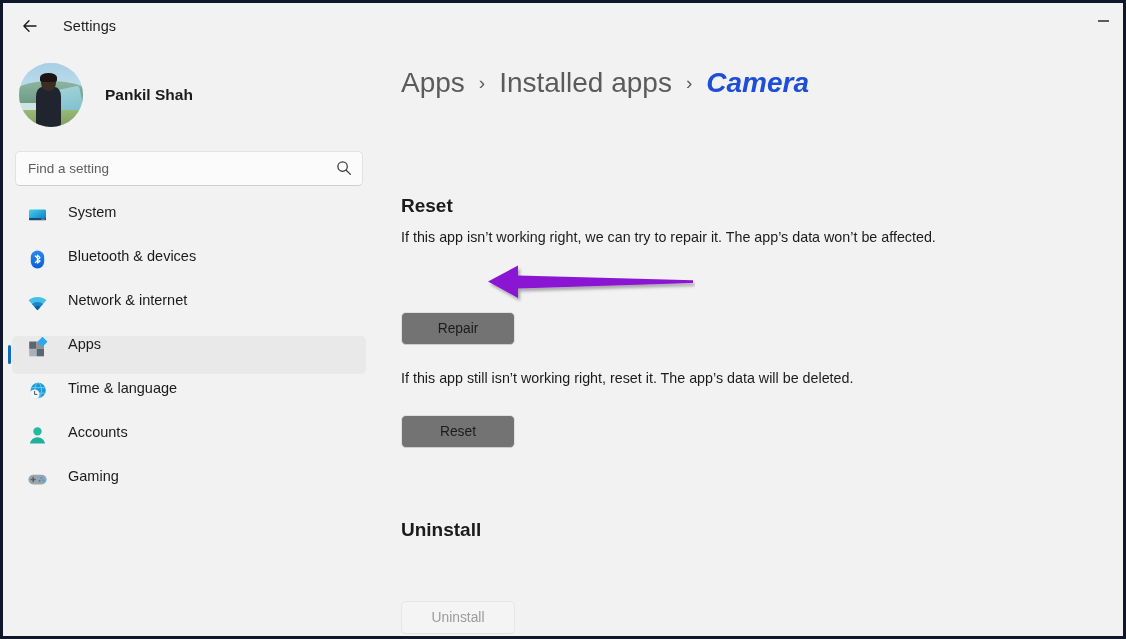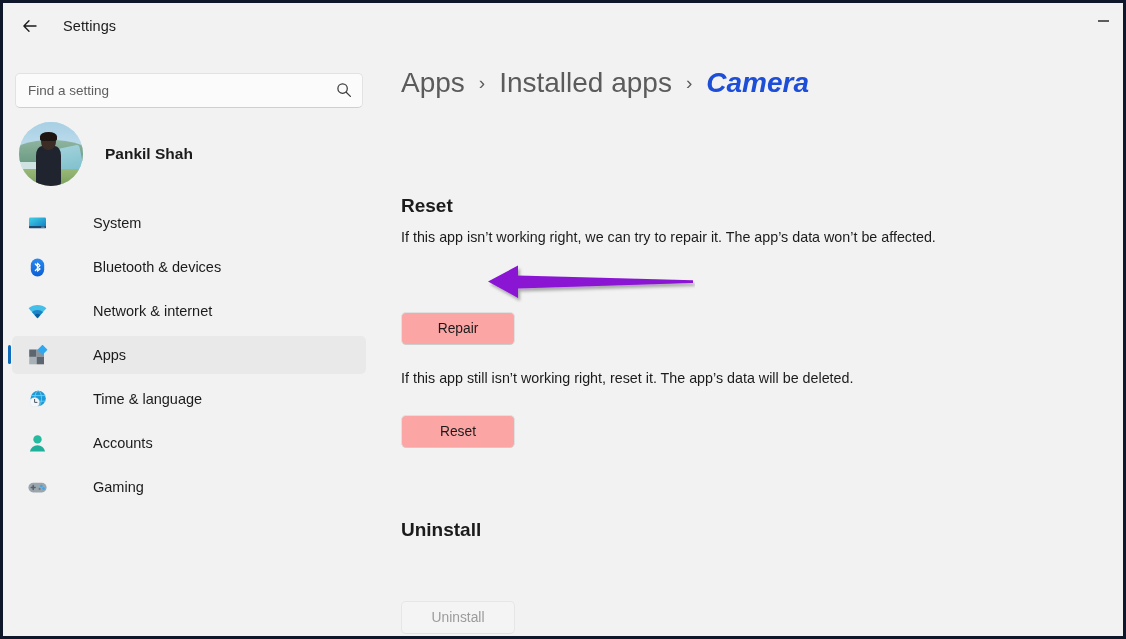--- a/index.html
+++ b/index.html
@@ -129,27 +129,25 @@
   #search-icon {
     position: absolute;
     right: 11px; top: 9px;
     pointer-events: none;
   }
 
   #nav { margin-top: 18px; }
   .nav-item {
     position: relative;
     display: flex;
-    align-items: center;
     height: 38px;
     margin: 6px 9px;
     padding-left: 14px;
     border-radius: 5px;
     cursor: pointer;
-    gap: 25px;
   }
   .nav-item.selected { background: #E9E9E9; }
   .nav-item.selected::before {
     content: "";
     position: absolute;
     left: -4px; top: 9px;
     width: 3px; height: 19px;
     background: #0F6CBD;
     border-radius: 2px;
   }
@@ -201,21 +199,21 @@
     max-width: 560px;
   }
 
   .btn {
     display: inline-flex;
     align-items: center;
     justify-content: center;
     min-width: 114px;
     height: 33px;
     padding: 0 14px;
-    background: #fca5a5;
+    background: #737373;
     border: 1px solid #E0E0E0;
     border-bottom-color: #cdcdcd;
     border-radius: 5px;
     font-family: "Liberation Sans", sans-serif;
     font-size: 13.8px;
     color: #1b1b1b;
     cursor: pointer;
   }
   .btn.disabled {
     background: #F4F4F4;
@@ -262,40 +260,40 @@
 
     <div class="wincontrols">
       <div class="wc">
         <div class="minbar"></div>
       </div>
     </div>
 
   </div>
 
   <div id="sidebar">
-
-    <div id="search-wrap">
-      <input id="search-input" type="text" placeholder="Find a setting" style="">
-      <svg id="search-icon" width="16" height="16" viewBox="0 0 16 16">
-        <circle cx="6.6" cy="6.6" r="4.7" fill="none" stroke="#3a3a3a" stroke-width="1.25"></circle>
-        <path d="M10.2 10.2 L14.4 14.4" stroke="#3a3a3a" stroke-width="1.25" stroke-linecap="round"></path>
-      </svg>
-    </div>
 
     <div id="profile">
       <div id="avatar">
         <div class="sky"></div>
           <div class="hills"></div>
           <div class="water"></div>
         <div class="grass"></div>
           <div class="body"></div>
           <div class="head"></div>
           <div class="hair"></div>
       </div>
       <div id="profile-name">Pankil Shah</div>
+    </div>
+
+    <div id="search-wrap">
+      <input id="search-input" type="text" placeholder="Find a setting" style="">
+      <svg id="search-icon" width="16" height="16" viewBox="0 0 16 16">
+        <circle cx="6.6" cy="6.6" r="4.7" fill="none" stroke="#3a3a3a" stroke-width="1.25"></circle>
+        <path d="M10.2 10.2 L14.4 14.4" stroke="#3a3a3a" stroke-width="1.25" stroke-linecap="round"></path>
+      </svg>
     </div>
 
     <div id="nav">
 
       <div class="nav-item">
         <span class="nav-icon">
           <svg width="21" height="21" viewBox="0 0 21 21">
             <defs>
                 <linearGradient id="gMon" x1="0" y1="0" x2="1" y2="1">
               <stop offset="0" stop-color="#42D2E8"></stop>

